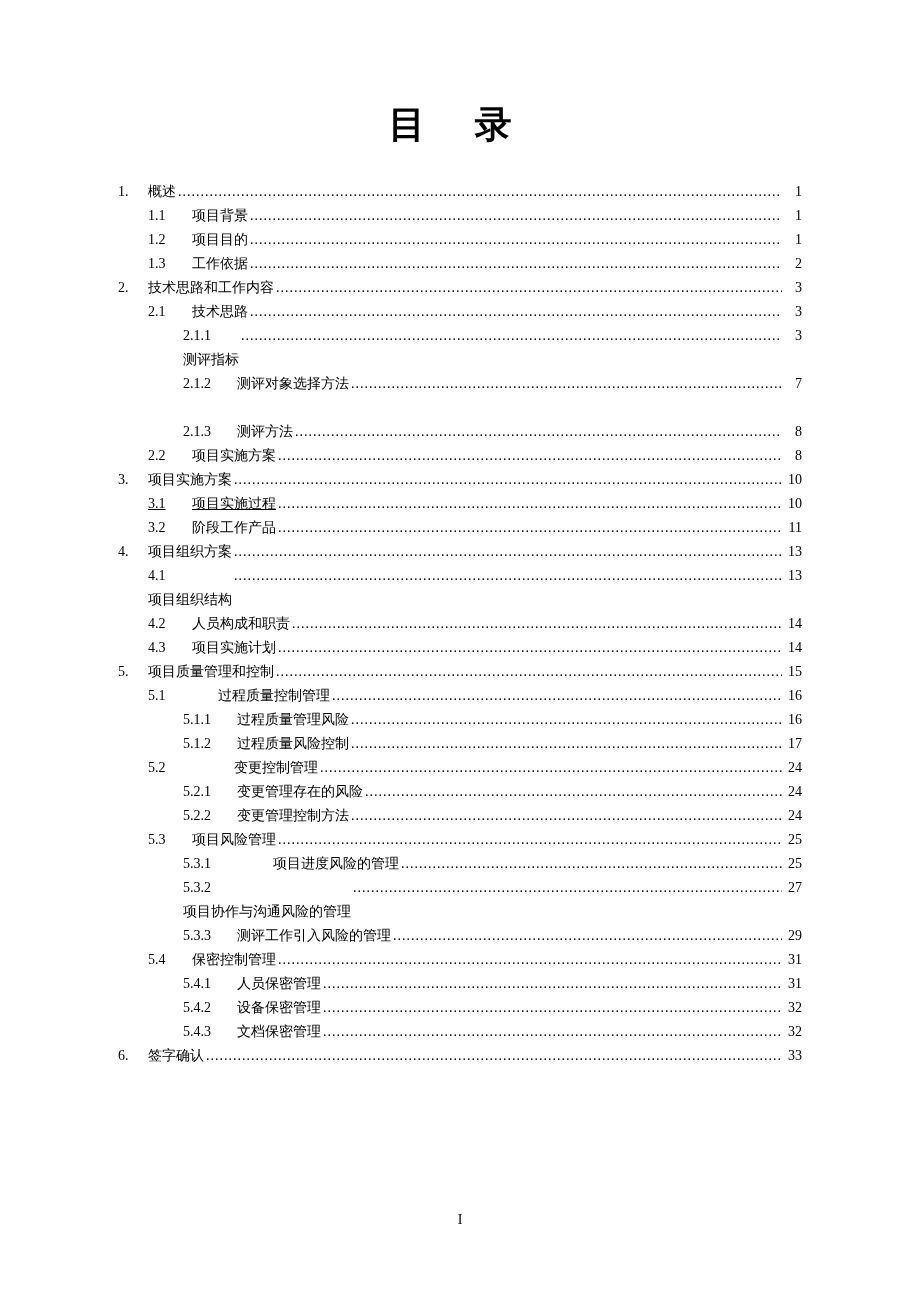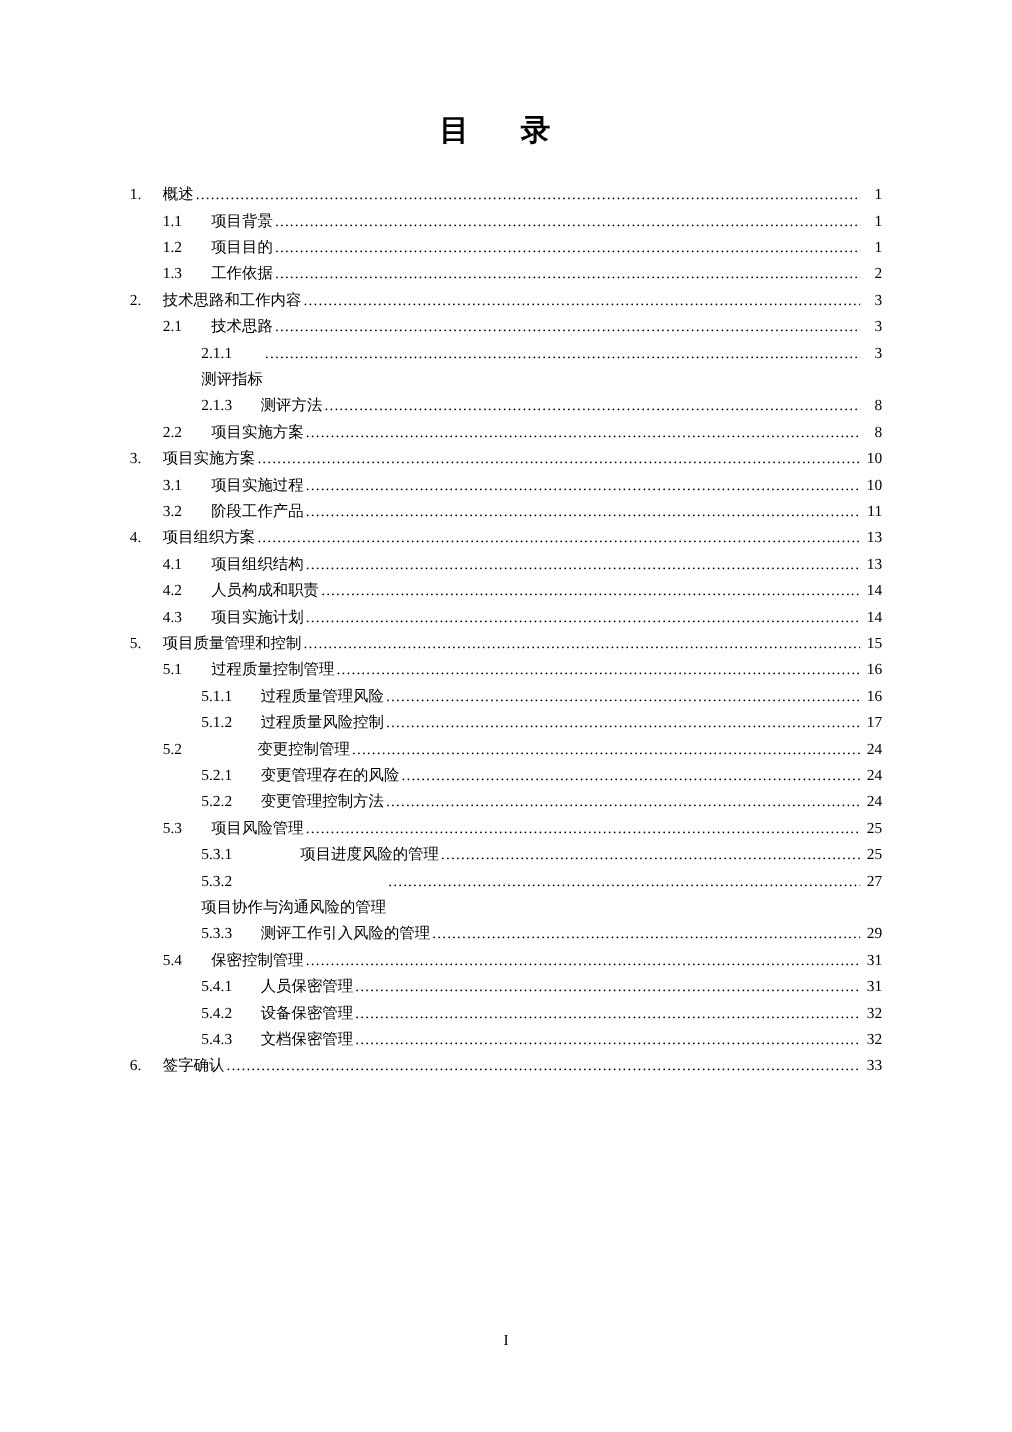--- a/index.html
+++ b/index.html
@@ -12,21 +12,21 @@
       font-family: "SimSun", "宋体", serif;
       width: 920px;
       height: 1302px;
       position: relative;
     }
     .page {
       padding: 100px 118px 0 118px;
     }
     .title {
       text-align: center;
-      font-size: 27px;
+      font-size: 37px;
       font-weight: bold;
       letter-spacing: 20px;
       margin-bottom: 30px;
     }
     .toc-row {
       display: flex;
       align-items: baseline;
       font-size: 14px;
       line-height: 24px;
       white-space: nowrap;
@@ -140,20 +140,29 @@
         <span class="label-wrap" style="padding-left: 35px; flex-direction: column;">
           <span class="sub-num">2.1.1</span>
           <span class="label">测评指标</span>
         </span>
         <span class="dots"></span>
         <span class="page-num">3</span>
       </div>
       <div class="toc-row">
         <span class="num-col"></span>
         <span class="label-wrap" style="padding-left: 35px;">
+          <span class="sub-num">2.1.2</span>
+          <span class="label">测评对象选择方法</span>
+        </span>
+        <span class="dots"></span>
+        <span class="page-num">7</span>
+      </div>
+      <div class="toc-row">
+        <span class="num-col"></span>
+        <span class="label-wrap" style="padding-left: 35px; margin-top: 24px;">
           <span class="sub-num">2.1.3</span>
           <span class="label">测评方法</span>
         </span>
         <span class="dots"></span>
         <span class="page-num">8</span>
       </div>
       <div class="toc-row">
         <span class="num-col"></span>
         <span class="label-wrap" style="padding-left: 0px;">
           <span class="sub-num-l1">2.2</span>
@@ -165,21 +174,21 @@
       <div class="toc-row">
         <span class="num-col">3.</span>
         <span class="label-wrap">
           <span class="label">项目实施方案</span>
         </span>
         <span class="dots"></span>
         <span class="page-num">10</span>
       </div>
       <div class="toc-row">
         <span class="num-col"></span>
-        <span class="label-wrap" style="padding-left: 0px;">
+        <span class="label-wrap" style="padding-left: 0px; text-decoration: underline;">
           <span class="sub-num-l1">3.1</span>
           <span class="label">项目实施过程</span>
         </span>
         <span class="dots"></span>
         <span class="page-num">10</span>
       </div>
       <div class="toc-row">
         <span class="num-col"></span>
         <span class="label-wrap" style="padding-left: 0px;">
           <span class="sub-num-l1">3.2</span>
@@ -191,21 +200,21 @@
       <div class="toc-row">
         <span class="num-col">4.</span>
         <span class="label-wrap">
           <span class="label">项目组织方案</span>
         </span>
         <span class="dots"></span>
         <span class="page-num">13</span>
       </div>
       <div class="toc-row">
         <span class="num-col"></span>
-        <span class="label-wrap" style="padding-left: 0px;">
+        <span class="label-wrap" style="padding-left: 0px; flex-direction: column;">
           <span class="sub-num-l1">4.1</span>
           <span class="label">项目组织结构</span>
         </span>
         <span class="dots"></span>
         <span class="page-num">13</span>
       </div>
       <div class="toc-row">
         <span class="num-col"></span>
         <span class="label-wrap" style="padding-left: 0px;">
           <span class="sub-num-l1">4.2</span>
@@ -226,21 +235,21 @@
       <div class="toc-row">
         <span class="num-col">5.</span>
         <span class="label-wrap">
           <span class="label">项目质量管理和控制</span>
         </span>
         <span class="dots"></span>
         <span class="page-num">15</span>
       </div>
       <div class="toc-row">
         <span class="num-col"></span>
-        <span class="label-wrap" style="padding-left: 0px;">
+        <span class="label-wrap" style="padding-left: 0px; gap: 26px;">
           <span class="sub-num-l1">5.1</span>
           <span class="label">过程质量控制管理</span>
         </span>
         <span class="dots"></span>
         <span class="page-num">16</span>
       </div>
       <div class="toc-row">
         <span class="num-col"></span>
         <span class="label-wrap" style="padding-left: 35px;">
           <span class="sub-num">5.1.1</span>

